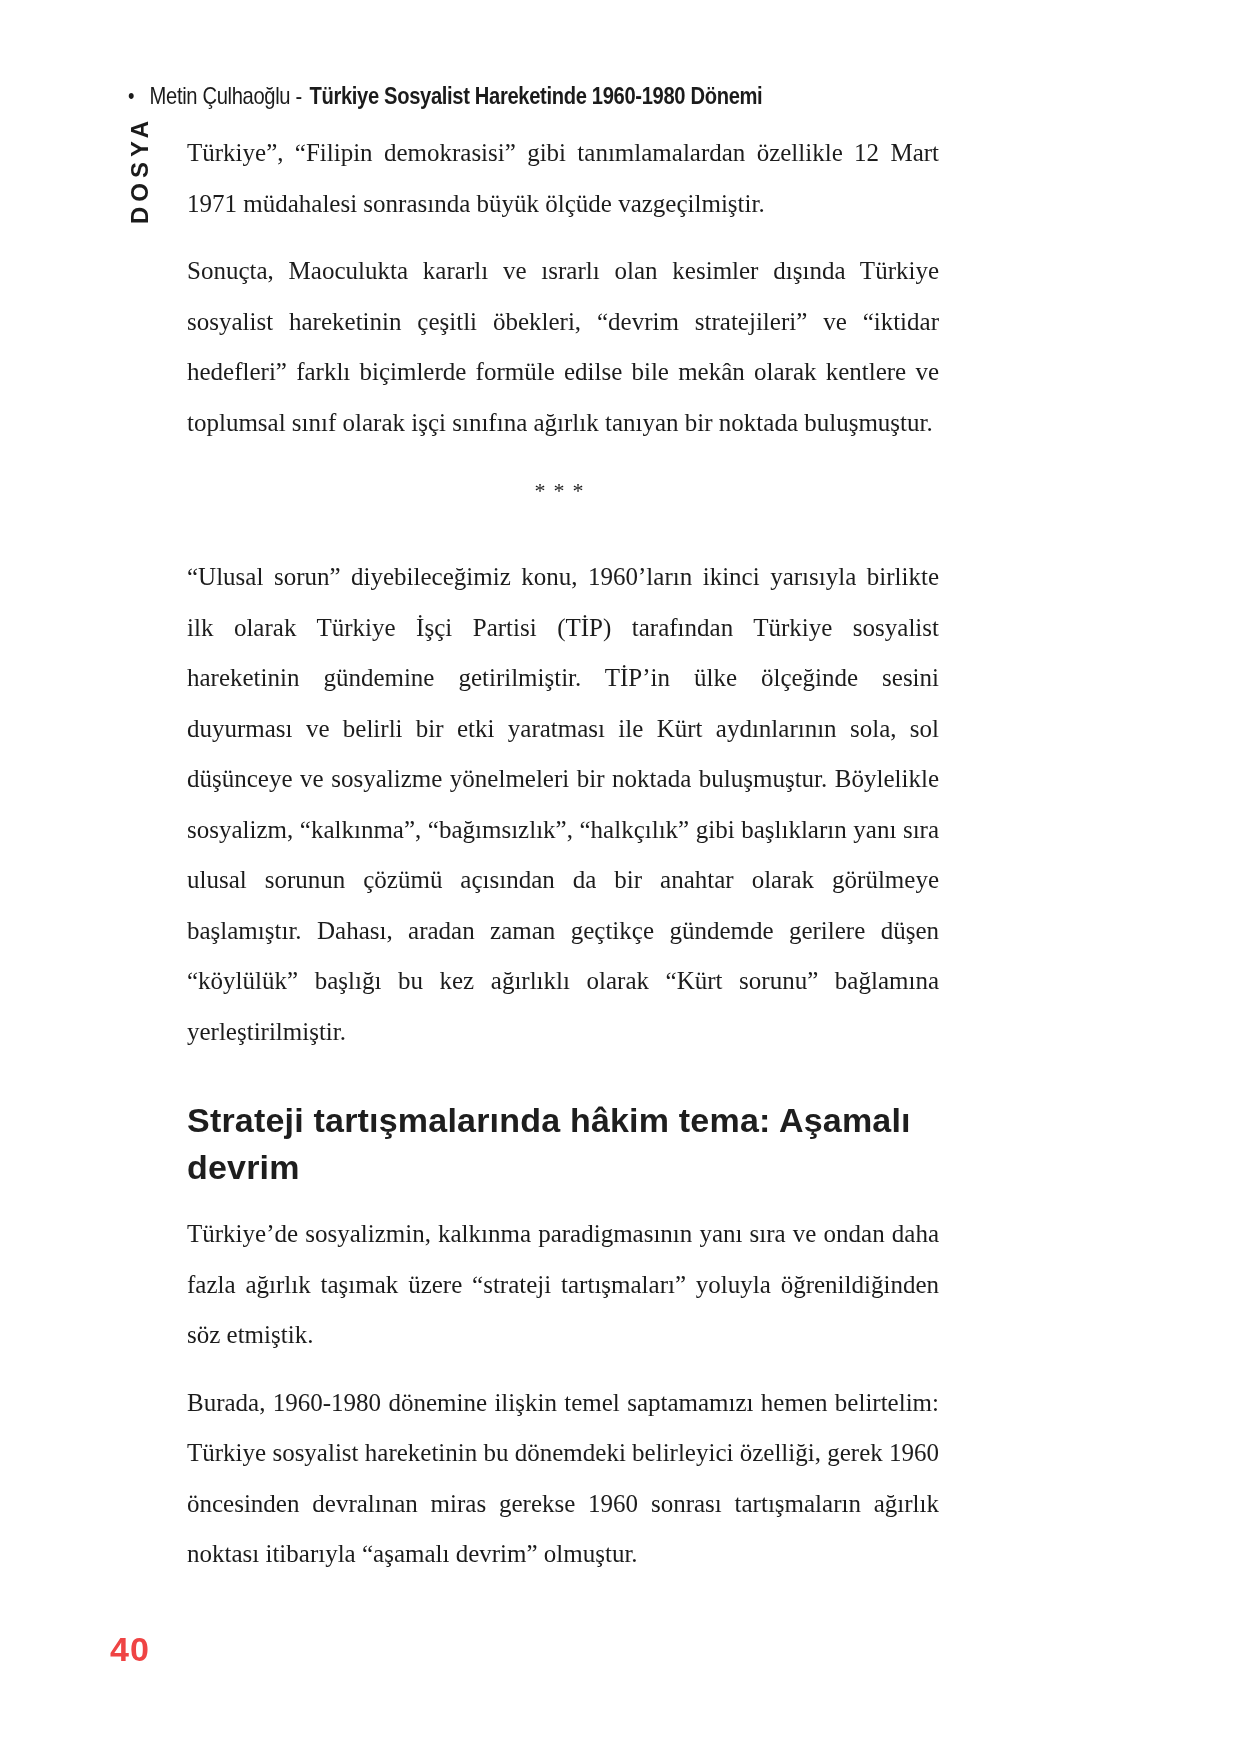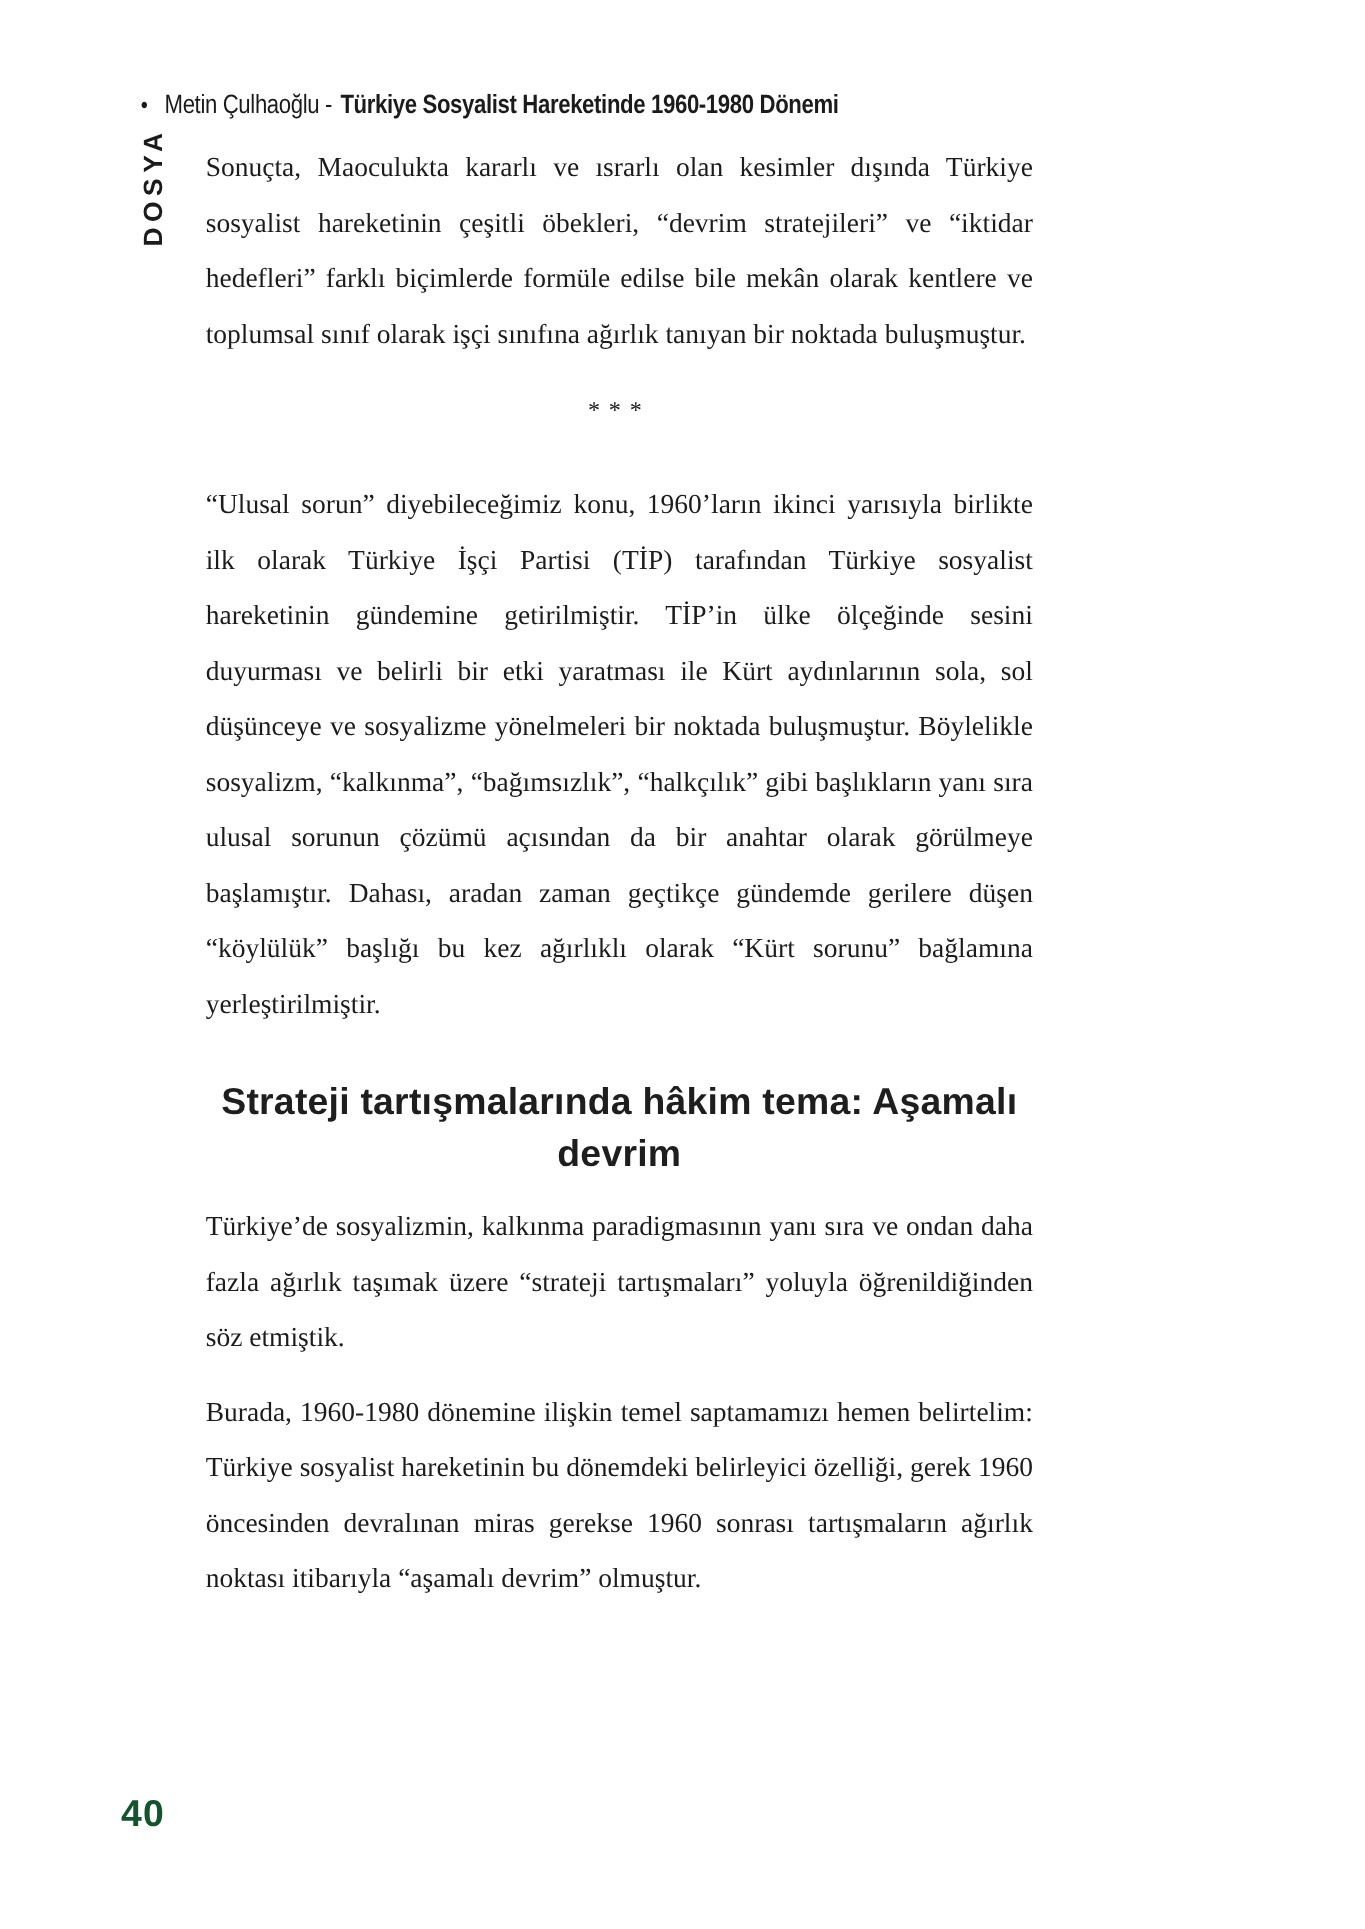--- a/index.html
+++ b/index.html
@@ -80,51 +80,52 @@
     line-height: 30px;
     margin: 28px 0 46px 0;
   }
 
   .section-heading {
     font-family: "Liberation Sans", sans-serif;
     font-weight: 600;
     font-size: 34px;
     line-height: 47px;
     letter-spacing: 0.2px;
-    text-align: center;
+    text-align: left;
     color: #1e1e1e;
     margin: 40px 0 18px 0;
   }
 
   
   .page-number {
     position: absolute;
     left: 110px;
     top: 1630px;
     font-family: "Liberation Sans", sans-serif;
     font-weight: 600;
     font-size: 34px;
     letter-spacing: 1px;
-    color: #14532d;
+    color: #ef4444;
   }
 </style>
 </head>
 <body>
 
 <div class="page">
 
   <div class="running-header">
     <span class="bullet">•</span>
     <span class="author">Metin Çulhaoğlu -</span>
     <span class="title">Türkiye Sosyalist Hareketinde 1960-1980 Dönemi</span>
   </div>
 
   <div class="side-label">DOSYA</div>
 
   <div class="content">
+    <p>Türkiye”, “Filipin demokrasisi” gibi tanımlamalardan özellikle 12 Mart 1971 müdahalesi sonrasında büyük ölçüde vazgeçilmiştir.</p>
     <p>Sonuçta, Maoculukta kararlı ve ısrarlı olan kesimler dışında Türkiye sosyalist hareketinin çeşitli öbekleri, “devrim stratejileri” ve “iktidar hedefleri” farklı biçimlerde formüle edilse bile mekân olarak kentlere ve toplumsal sınıf olarak işçi sınıfına ağırlık tanıyan bir noktada buluşmuştur.</p>
 
     <div class="star-divider">***</div>
 
     <p>“Ulusal sorun” diyebileceğimiz konu, 1960’ların ikinci yarısıyla birlikte ilk olarak Türkiye İşçi Partisi (TİP) tarafından Türkiye sosyalist hareketinin gündemine getirilmiştir. TİP’in ülke ölçeğinde sesini duyurması ve belirli bir etki yaratması ile Kürt aydınlarının sola, sol düşünceye ve sosyalizme yönelmeleri bir noktada buluşmuştur. Böylelikle sosyalizm, “kalkınma”, “bağımsızlık”, “halkçılık” gibi başlıkların yanı sıra ulusal sorunun çözümü açısından da bir anahtar olarak görülmeye başlamıştır. Dahası, aradan zaman geçtikçe gündemde gerilere düşen “köylülük” başlığı bu kez ağırlıklı olarak “Kürt sorunu” bağlamına yerleştirilmiştir.</p>
 
     <h2 class="section-heading">Strateji tartışmalarında hâkim tema: Aşamalı devrim</h2>
 
     <p>Türkiye’de sosyalizmin, kalkınma paradigmasının yanı sıra ve ondan daha fazla ağırlık taşımak üzere “strateji tartışmaları” yoluyla öğrenildiğinden söz etmiştik.</p>
     <p>Burada, 1960-1980 dönemine ilişkin temel saptamamızı hemen belirtelim: Türkiye sosyalist hareketinin bu dönemdeki belirleyici özelliği, gerek 1960 öncesinden devralınan miras gerekse 1960 sonrası tartışmaların ağırlık noktası itibarıyla “aşamalı devrim” olmuştur.</p>

